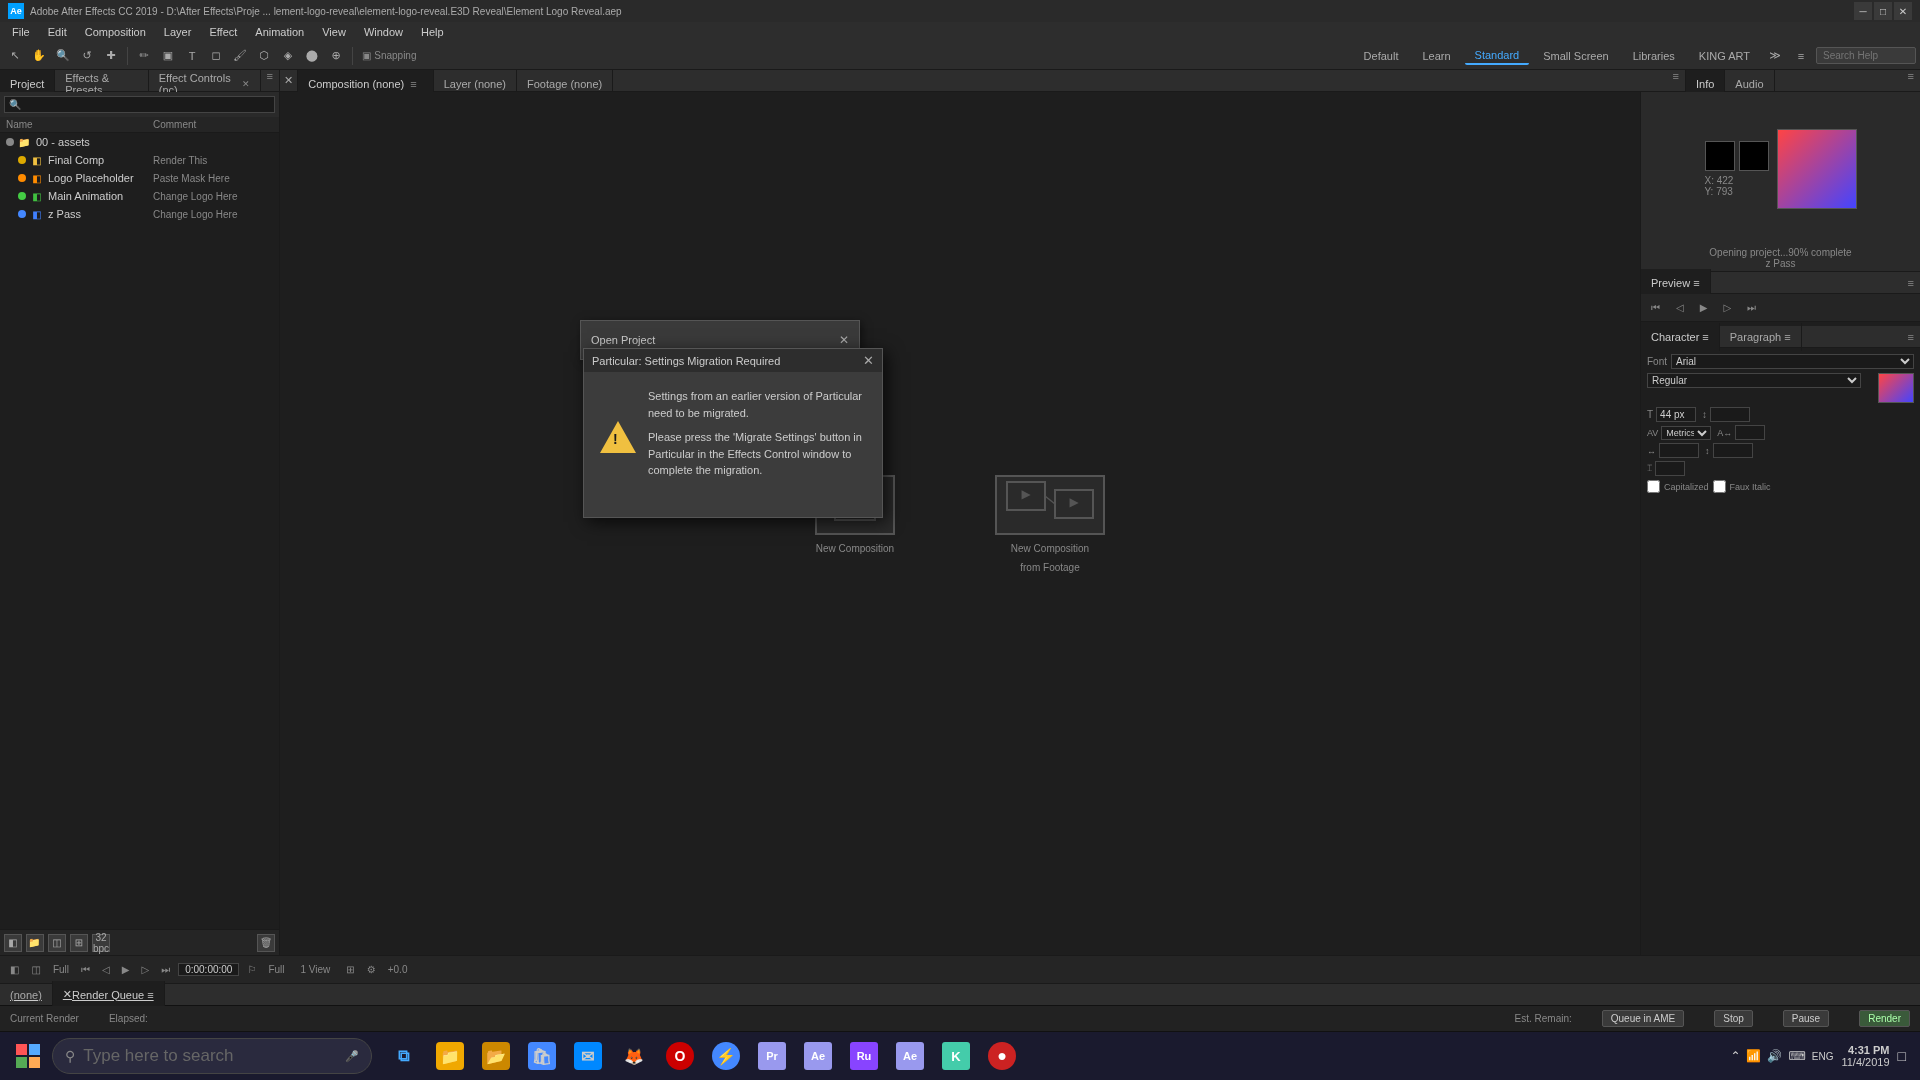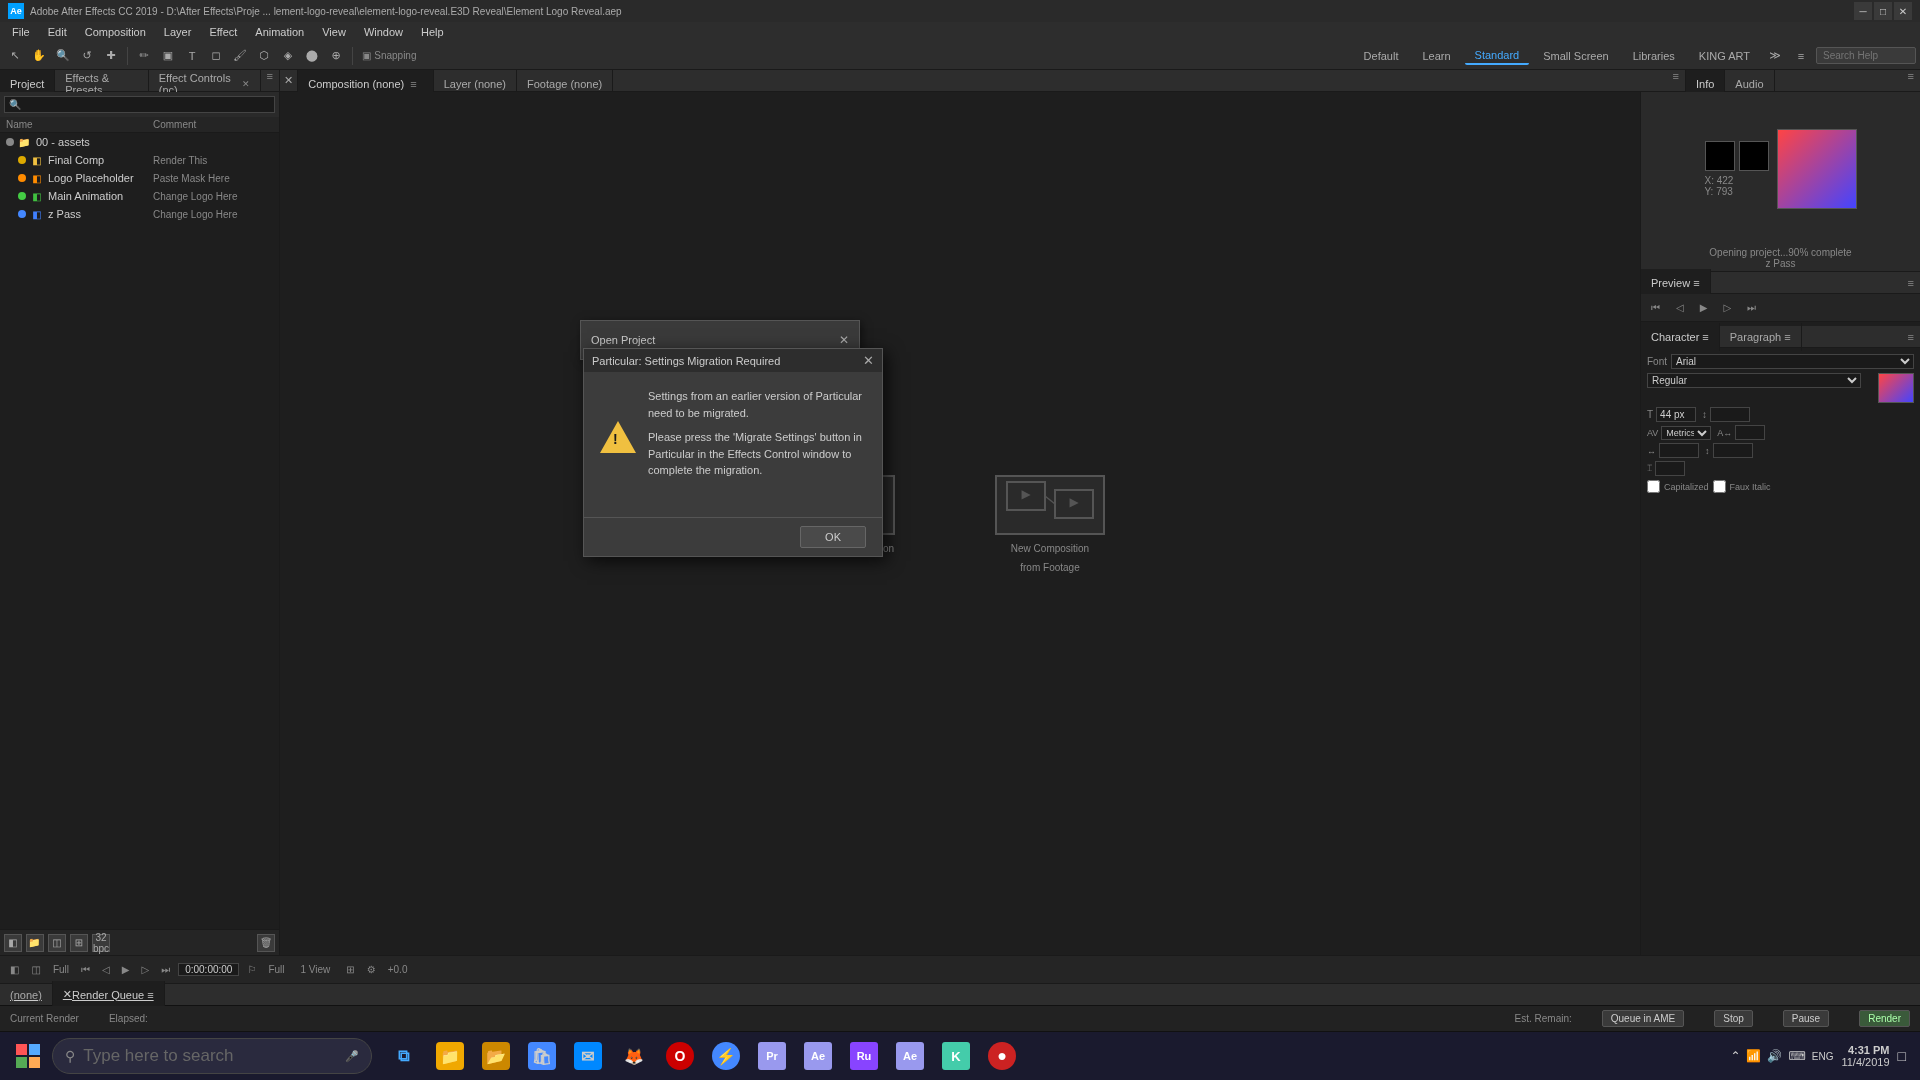--- a/index.html
+++ b/index.html
@@ -962,16 +962,13 @@
     <div id="migration-dialog-body">
       <div class="warning-icon-container">
         <div class="warning-triangle"></div>
       </div>
       <div class="migration-text">
         <p>Settings from an earlier version of Particular need to be migrated.</p>
         <p>Please press the 'Migrate Settings' button in Particular in the Effects Control window to complete the migration.</p>
       </div>
     </div>
   </div>
-  <div id="migration-dialog-footer">
-    <button class="ok-btn">OK</button>
-  </div>
 </div>
 
 </body></html>

